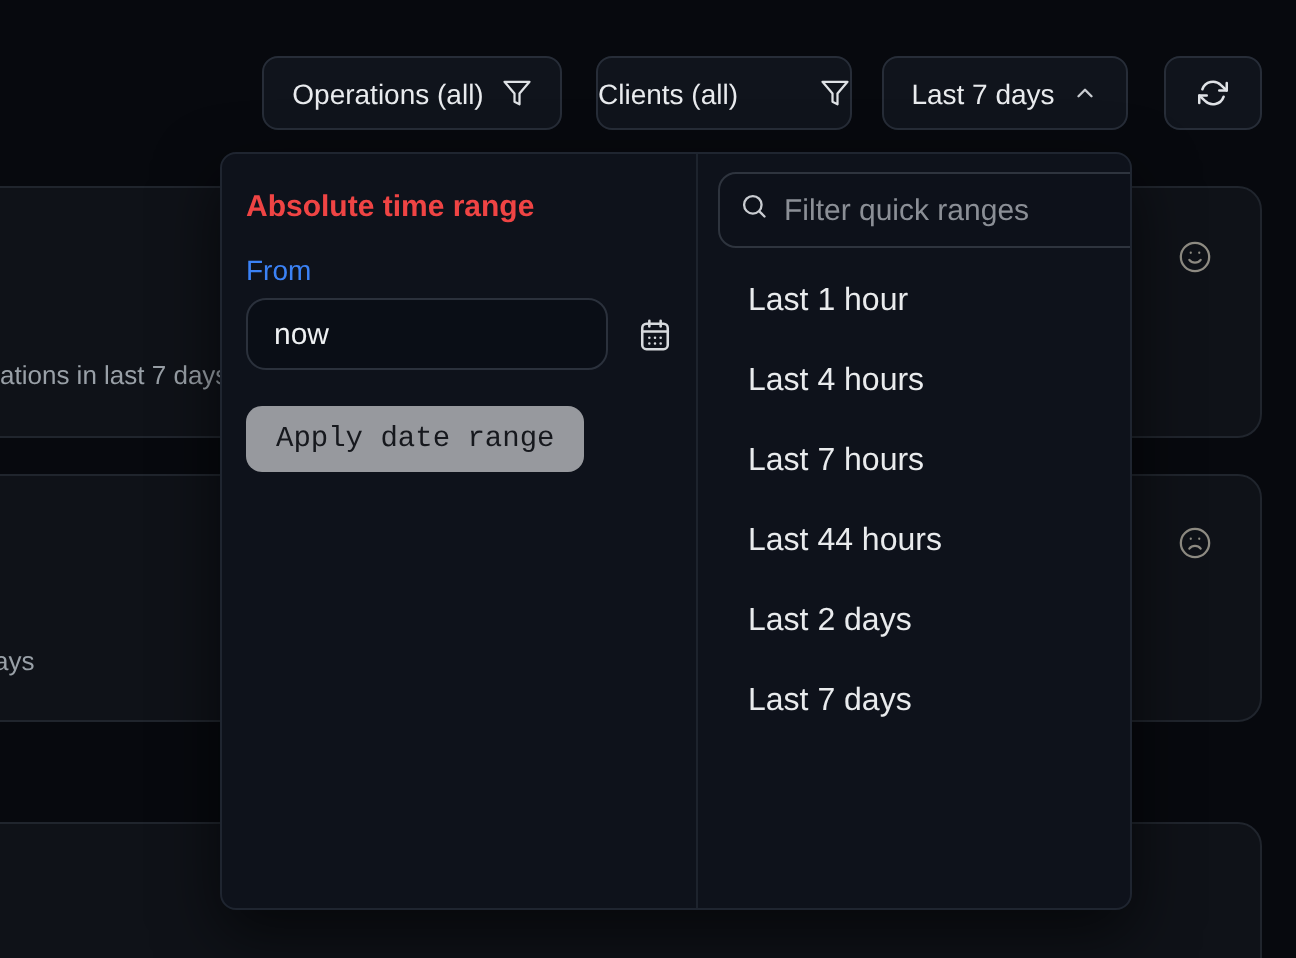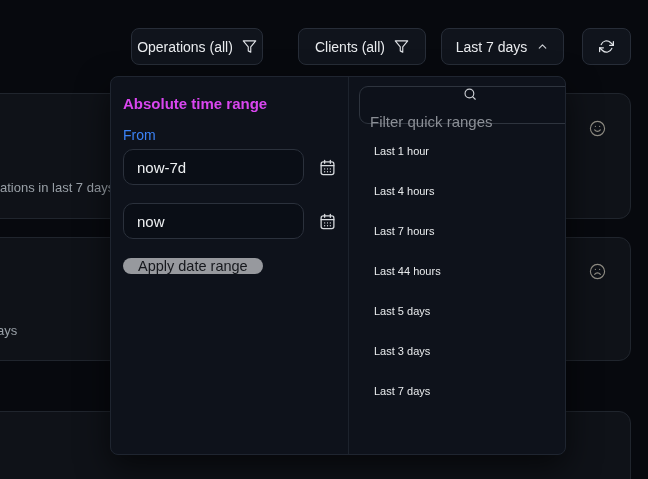--- a/index.html
+++ b/index.html
@@ -60,22 +60,22 @@
     justify-content: center;
     gap: 9px;
     background: #10141c;
     border: 1px solid #272d38;
     border-radius: 8px;
     color: #e9ebee;
     font-size: 14px;
     font-family: inherit;
     cursor: pointer;
   }
-  #btn-operations { left: 131px; width: 132px; }
-  #btn-clients    { left: 298px; width: 128px; }
+  #btn-operations { left: 131px; width: 150px; }
+  #btn-clients    { left: 298px; width: 128px; justify-content: space-between; }
   #btn-timerange  { left: 441px; width: 123px; }
   #btn-refresh    { left: 582px; width: 49px; }
   .toolbar-btn svg { display: block; }
   .icon { color: #dfe2e6; }
 
   
   #time-panel {
     position: absolute;
     left: 110px;
     top: 76px;
@@ -90,21 +90,21 @@
     overflow: hidden;
   }
   .col-left {
     width: 246px;
     border-right: 1px solid #1d232d;
     padding: 18px 12px 0 12px;
   }
   .panel-title {
     font-size: 15px;
     font-weight: bold;
-    color: #d946ef;
+    color: #ef4444;
     line-height: 18px;
     margin-bottom: 15px;
   }
   .field-label {
     display: block;
     font-size: 14px;
     color: #3b82f6;
     line-height: 14px;
     margin-bottom: 7px;
   }
@@ -131,45 +131,44 @@
     background: none;
     border: none;
     padding: 0;
     width: 17px; height: 17px;
     color: #d7dade;
     cursor: pointer;
   }
   .cal-btn svg { display: block; }
   .apply-btn {
     display: inline-block;
-    height: 16px;
+    height: 33px;
     padding: 0 15px;
     background: #97999e;
     color: #16181d;
     border: none;
     border-radius: 8px;
     font-size: 14.5px;
-    font-family: Liberation Sans, sans-serif;
+    font-family: Liberation Mono, monospace;
     cursor: pointer;
   }
 
   .col-right {
     flex: 1;
     padding: 9px 10px 0 10px;
   }
   .search-box {
     display: flex;
     align-items: center;
     height: 38px;
     border: 1px solid #2e343e;
     border-radius: 9px;
     background: #0d111a;
     padding: 0 10px;
     gap: 8px;
-    flex-direction: column;
   }
   .search-box svg { flex: 0 0 auto; color: #c9ccd1; }
   .search-input {
     flex: 1;
     min-width: 0;
     background: transparent;
     border: none;
     outline: none;
     color: #eef0f2;
     font-size: 15px;
@@ -179,21 +178,21 @@
 
   .quick-list {
     list-style: none;
     margin-top: 7px;
   }
   .quick-item {
     height: 40px;
     display: flex;
     align-items: center;
     padding-left: 15px;
-    font-size: 11px;
+    font-size: 16px;
     font-weight: 500;
     color: #e9ebed;
     border-radius: 6px;
     cursor: pointer;
   }
 </style>
 </head>
 <body>
 
 <div id="app">
@@ -258,34 +257,20 @@
       </svg>
     </span>
   </button>
 
   <div id="time-panel">
 
     <div class="col-left">
       <div class="panel-title">Absolute time range</div>
 
       <label class="field-label">From</label>
-      <div class="input-row">
-        <input class="text-input" type="text" value="now-7d" style="">
-        <button class="cal-btn">
-          <span>
-            <svg width="17" height="17" viewBox="0 0 24 24" fill="none" stroke="currentColor" stroke-width="1.8" stroke-linecap="round" stroke-linejoin="round">
-              <rect x="3" y="4" width="18" height="18" rx="3"></rect>
-              <line x1="16" y1="2" x2="16" y2="6"></line>
-              <line x1="8" y1="2" x2="8" y2="6"></line>
-              <line x1="3" y1="9.5" x2="21" y2="9.5"></line>
-              <path d="M8 14h.01M12 14h.01M16 14h.01M8 18h.01M12 18h.01M16 18h.01"></path>
-            </svg>
-          </span>
-        </button>
-      </div>
 
       <div class="input-row">
         <input class="text-input" type="text" value="now" style="">
         <button class="cal-btn">
           <span>
             <svg width="17" height="17" viewBox="0 0 24 24" fill="none" stroke="currentColor" stroke-width="1.8" stroke-linecap="round" stroke-linejoin="round">
               <rect x="3" y="4" width="18" height="18" rx="3"></rect>
               <line x1="16" y1="2" x2="16" y2="6"></line>
               <line x1="8" y1="2" x2="8" y2="6"></line>
               <line x1="3" y1="9.5" x2="21" y2="9.5"></line>
@@ -307,20 +292,19 @@
           </svg>
         </span>
         <input class="search-input" type="text" placeholder="Filter quick ranges" style="">
       </div>
 
       <ul class="quick-list">
         <li class="quick-item">Last 1 hour</li>
         <li class="quick-item">Last 4 hours</li>
         <li class="quick-item">Last 7 hours</li>
         <li class="quick-item">Last 44 hours</li>
-        <li class="quick-item">Last 5 days</li>
-        <li class="quick-item">Last 3 days</li>
+        <li class="quick-item">Last 2 days</li>
         <li class="quick-item">Last 7 days</li>
       </ul>
     </div>
 
   </div>
 </div>
 
 </body></html>

